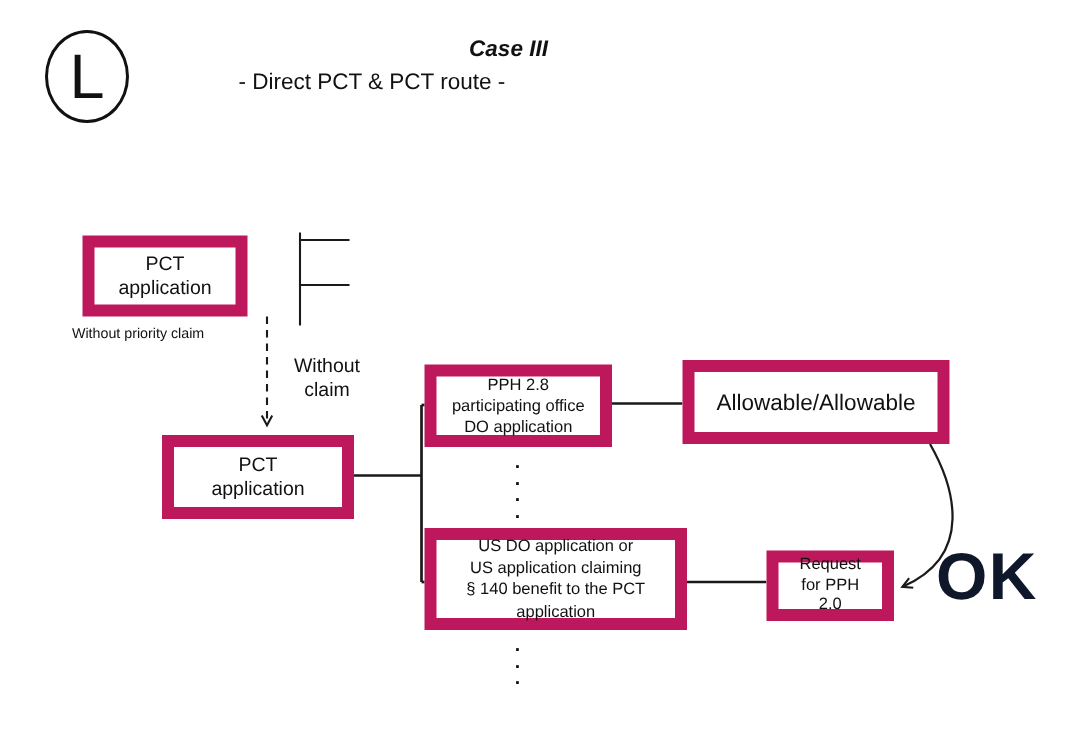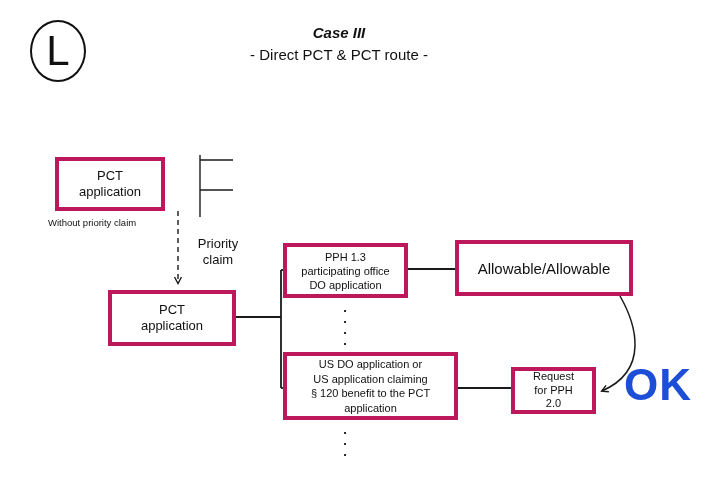--- a/index.html
+++ b/index.html
@@ -28,25 +28,25 @@
   }
   .title {
     left: 189px; top: 24px; width: 300px;
     text-align: center;
     font-size: 15px;
     font-style: italic;
     font-weight: bold;
   }
   .subtitle {
     left: 159px; top: 46px; width: 360px;
-    text-align: center;
+    text-align: left;
     font-size: 15px;
   }
   .box {
-    border: 4px solid #be185d;
+    border: 8px solid #be185d;
     background: #fff;
     box-sizing: border-box;
     display: flex; align-items: center; justify-content: center;
     text-align: center;
     white-space: pre-line;
   }
   .box-pct1 { left: 55px; top: 157px; width: 110px; height: 54px; font-size: 13px; line-height: 16px; }
   .caption  { left: 48px; top: 217px; width: 124px; text-align: left; font-size: 9.5px; }
   .priority-label { left: 186px; top: 236px; width: 64px; text-align: center; font-size: 13px; line-height: 16px; white-space: pre-line; }
   .box-pct2 { left: 108px; top: 290px; width: 128px; height: 56px; font-size: 13px; line-height: 16px; }
@@ -112,45 +112,45 @@
 
   <div class="abs title">Case III</div>
 
   <div class="abs subtitle">- Direct PCT &amp; PCT route -</div>
 
   <div class="abs box box-pct1">PCT
 application</div>
 
   <div class="abs caption">Without priority claim</div>
 
-  <div class="abs priority-label">Priority
+  <div class="abs priority-label">Without
 claim</div>
 
   <div class="abs box box-pct2">PCT
 application</div>
 
-  <div class="abs box box-pph">PPH 1.3
+  <div class="abs box box-pph">PPH 2.8
 participating office
 DO application</div>
 
   <div class="abs box box-patentable">Allowable/Allowable</div>
 
   <div class="abs dots dots-top">.
 .
 .
 .</div>
 
   <div class="abs box box-usdo">US DO application or
 US application claiming
-§ 120 benefit to the PCT
+§ 140 benefit to the PCT
 application</div>
 
   <div class="abs box box-request">Request
 for PPH
 2.0</div>
 
-  <div class="abs ok" style="color: #1d4ed8;">OK</div>
+  <div class="abs ok" style="color: #0f172a;">OK</div>
 
   <div class="abs dots dots-bottom">.
 .
 .</div>
 
 </div>
 
 </body></html>

